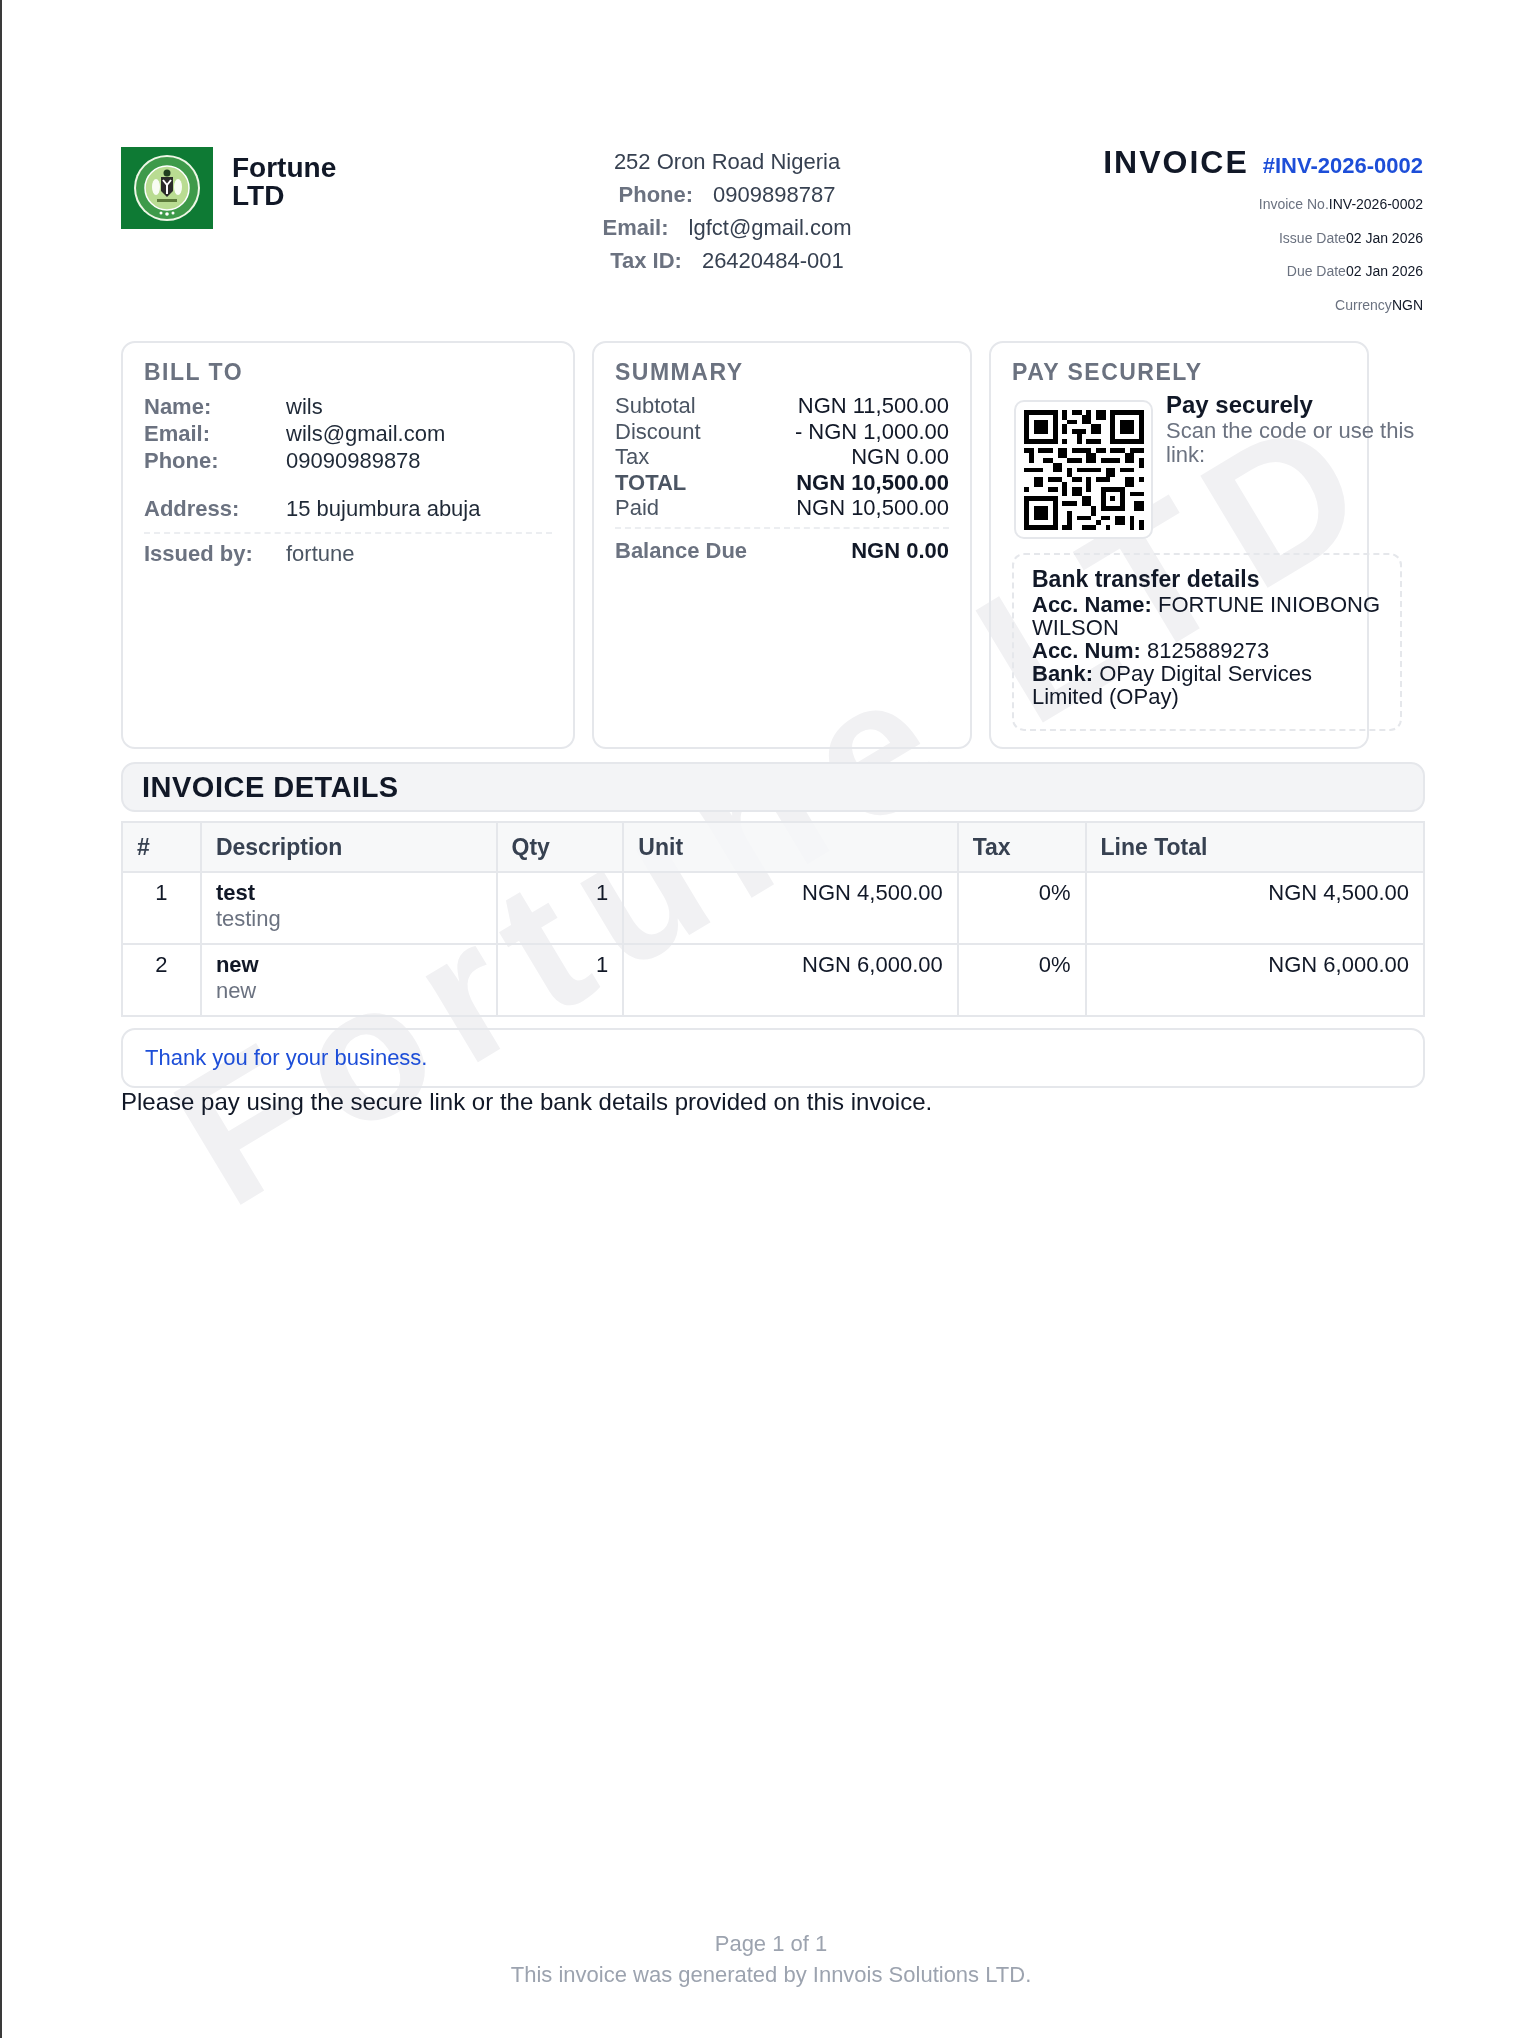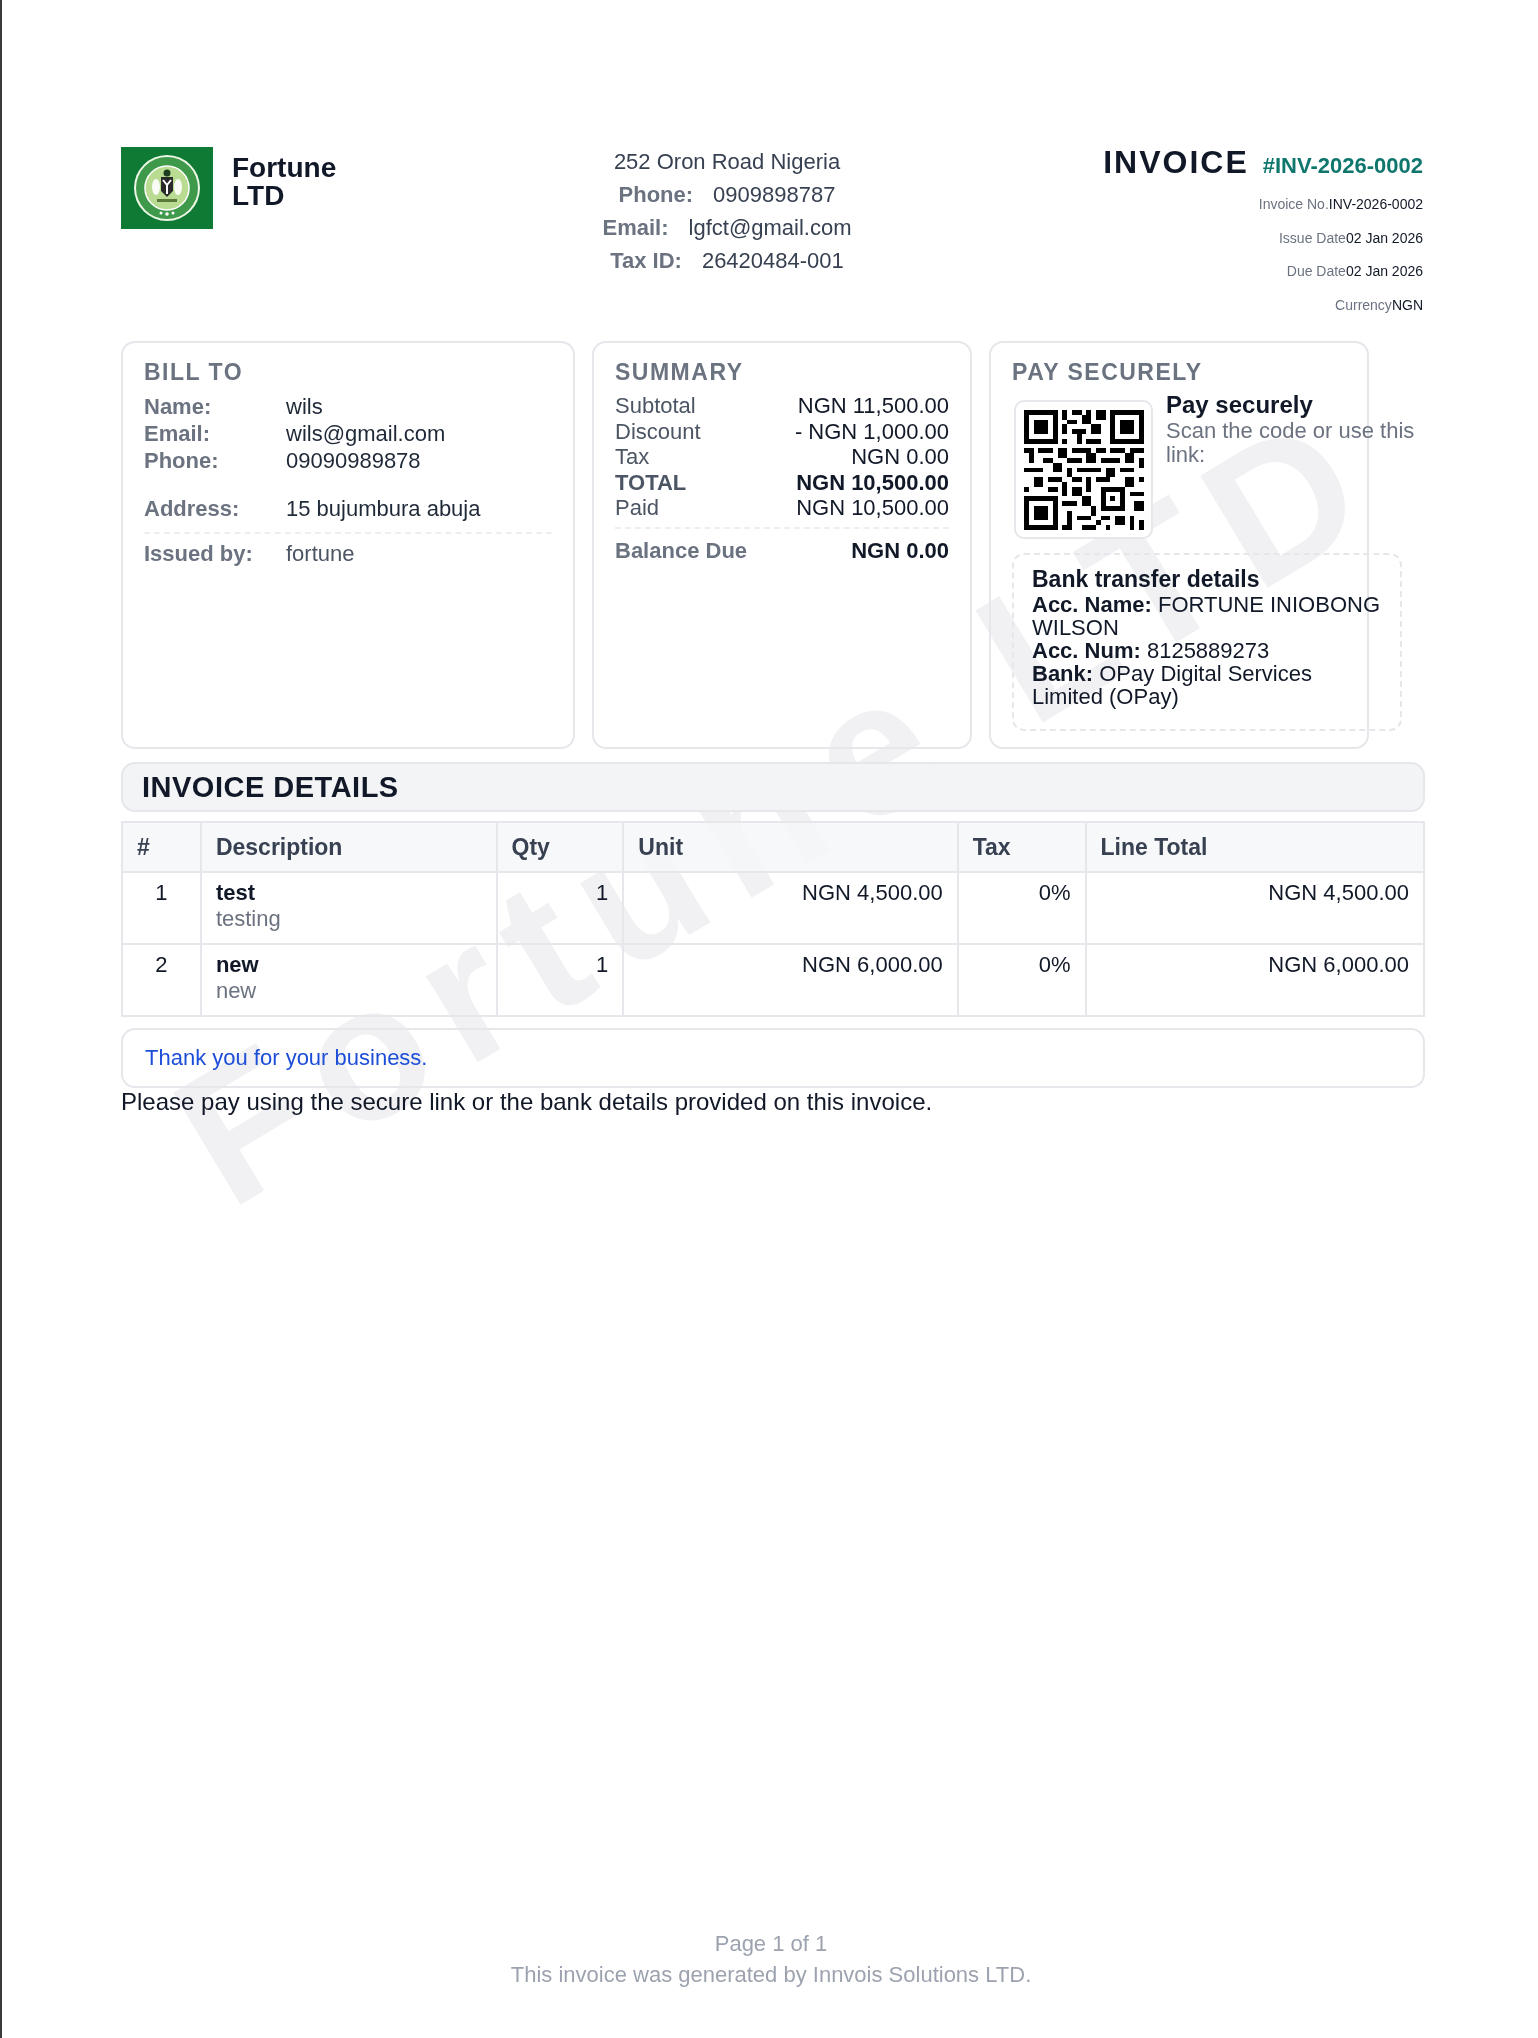--- a/index.html
+++ b/index.html
@@ -40,21 +40,21 @@
   }
   .company-info {
     left: 560px; top: 145px; width: 330px;
     font-size: 22px; line-height: 33px; color: #374151; text-align: center;
   }
   .company-info .lbl { font-weight: 700; color: #6b7280; margin-right: 20px; }
   .inv-head {
     right: 115px; top: 142px; text-align: right;
   }
   .inv-title { font-size: 32px; font-weight: 700; letter-spacing: 2px; color: #111827; }
-  .inv-num { font-size: 22px; font-weight: 700; color: #0f766e; margin-left: 14px; }
+  .inv-num { font-size: 22px; font-weight: 700; color: #1d4ed8; margin-left: 14px; }
   .inv-meta { font-size: 14px; line-height: 33.5px; color: #111827; }
   .inv-meta .k { color: #6b7280; }
 
   
   .card {
     position: absolute; top: 341px; height: 408px;
     border: 2px solid #e5e7eb; border-radius: 14px; background: transparent;
     z-index: 1;
   }
   .card h3 {

